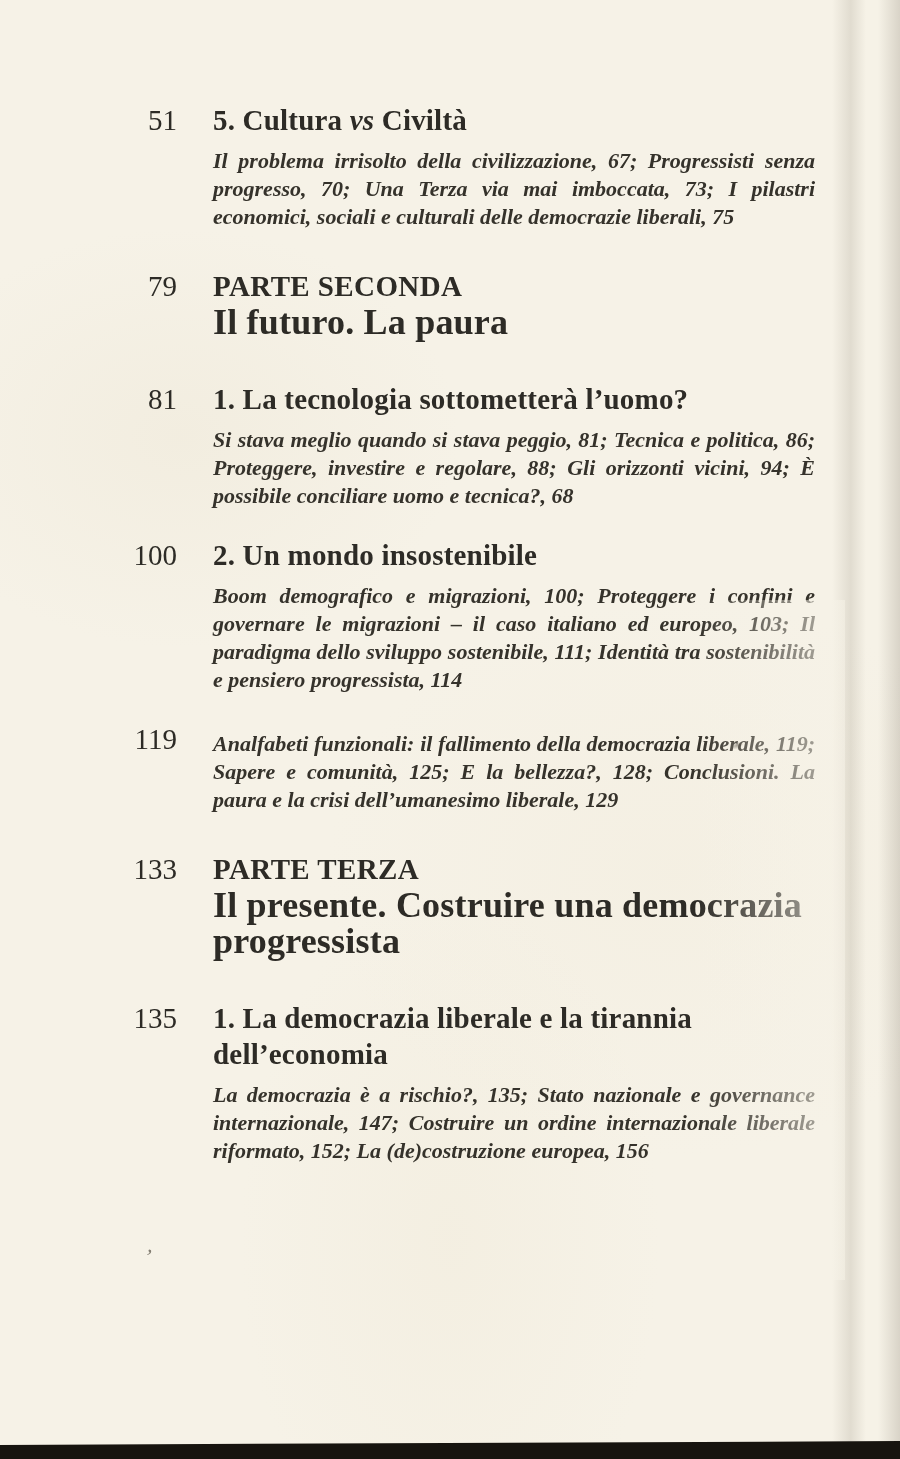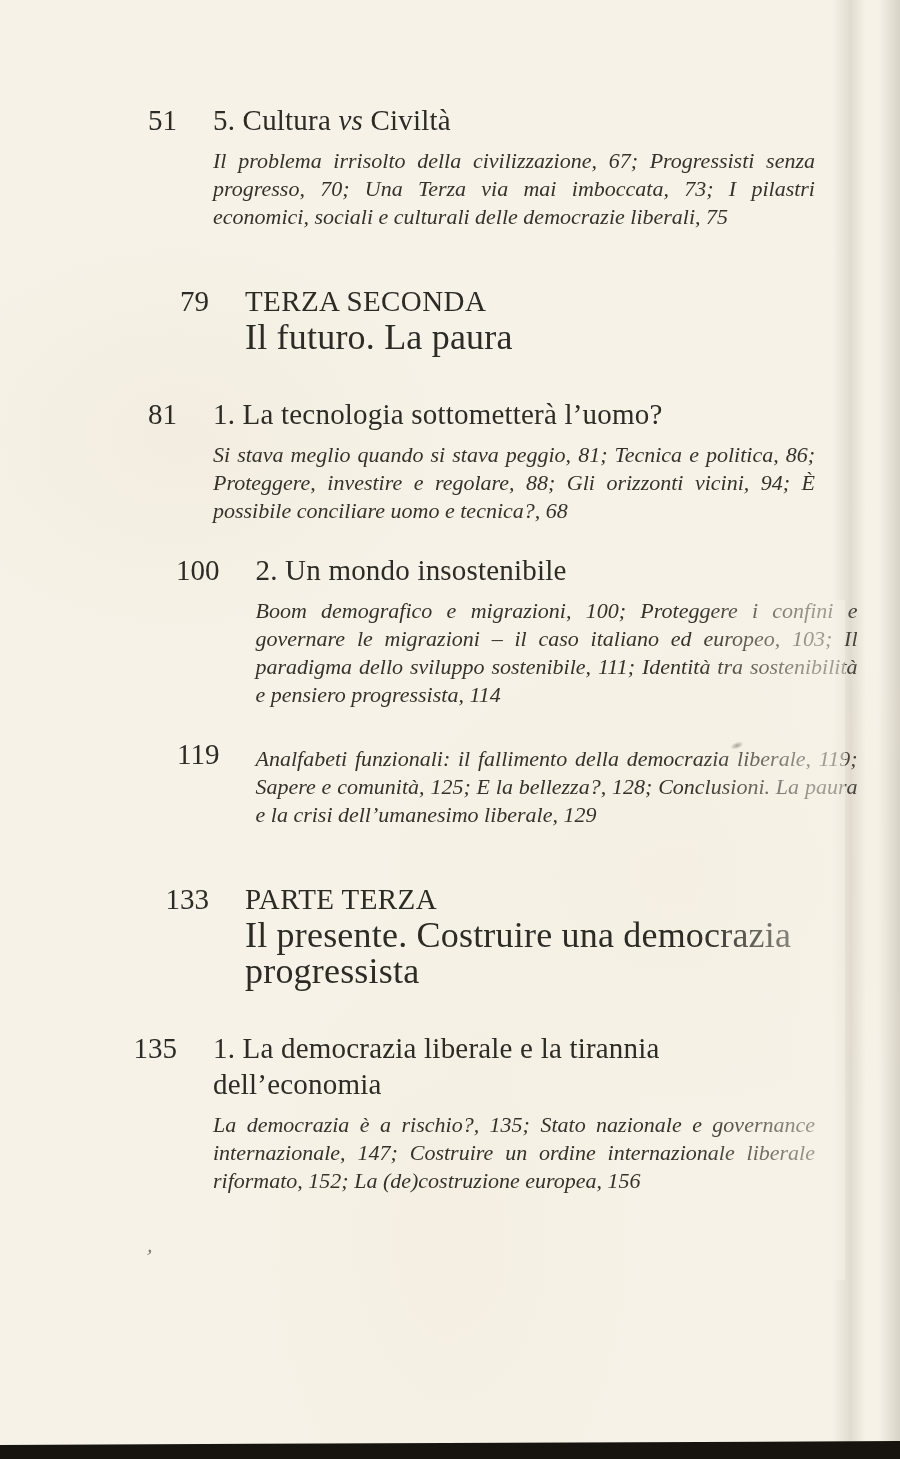--- a/index.html
+++ b/index.html
@@ -37,20 +37,21 @@
   .num {
     width: 177px;
     text-align: right;
     font-size: 29px;
     line-height: 36px;
     flex-shrink: 0;
   }
   .body-col {
     margin-left: 36px;
     width: 602px;
+    font-weight: bold;
   }
   .chapter-title {
     font-size: 29px;
     line-height: 36px;
     letter-spacing: 0.2px;
   }
   .part-title {
     font-size: 29px;
     line-height: 36px;
     letter-spacing: 0.4px;
@@ -63,23 +64,23 @@
   .subentries {
     margin-top: 9px;
     font-style: italic;
     font-size: 22px;
     line-height: 28px;
     text-align: justify;
     color: #35322b;
   }
   .it { font-style: italic; }
 
-  .m-part    { margin-top: 52px; padding-left: 32px; }
+  .m-part    { margin-top: 37px; }
   .m-after-part { margin-top: 41px; }
-  .m-chapter { margin-top: 27px; justify-content: center; }
+  .m-chapter { margin-top: 27px; }
 
   
   .gutter-shade {
     position: absolute;
     top: 0;
     right: 34px;
     width: 34px;
     height: 100%;
     background: linear-gradient(to right, rgba(150,142,125,0) 0%, rgba(150,142,125,0.22) 55%, rgba(150,142,125,0) 100%);
     pointer-events: none;
@@ -144,21 +145,21 @@
       <div class="num">51</div>
       <div class="body-col">
         <div class="chapter-title"><span>5. Cultura </span><span class="it">vs</span><span> Civiltà</span></div>
         <div class="subentries">Il problema irrisolto della civilizzazione, 67; Progressisti senza progresso, 70; Una Terza via mai imboccata, 73; I pilastri economici, sociali e culturali delle democrazie liberali, 75</div>
       </div>
     </div>
 
     <div class="entry m-part">
       <div class="num">79</div>
       <div class="body-col">
-        <div class="part-title">TERZA SECONDA</div>
+        <div class="part-title">PARTE SECONDA</div>
         <div class="part-subtitle">Il futuro. La paura</div>
       </div>
     </div>
 
     <div class="entry m-after-part">
       <div class="num">81</div>
       <div class="body-col">
         <div class="chapter-title">1. La tecnologia sottometterà l’uomo?</div>
         <div class="subentries">Si stava meglio quando si stava peggio, 81; Tecnica e politica, 86; Proteggere, investire e regolare, 88; Gli orizzonti vicini, 94; È possibile conciliare uomo e tecnica?, 68</div>
       </div>

